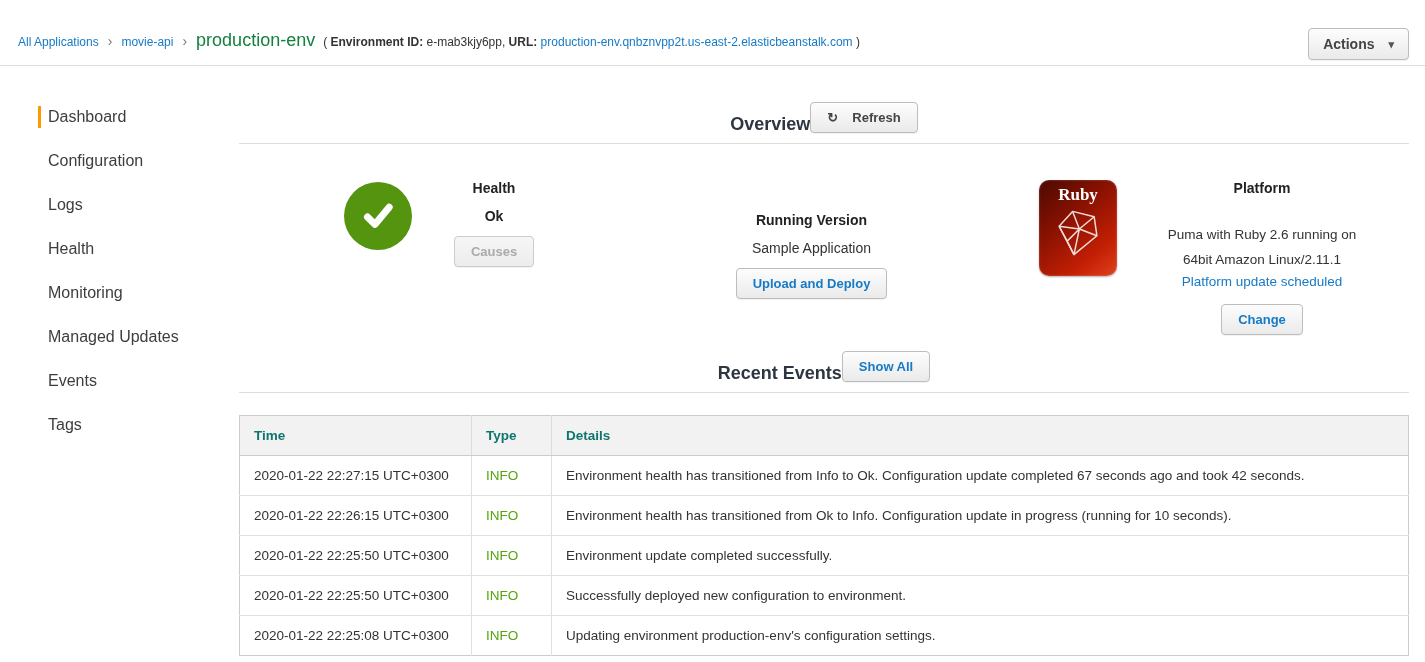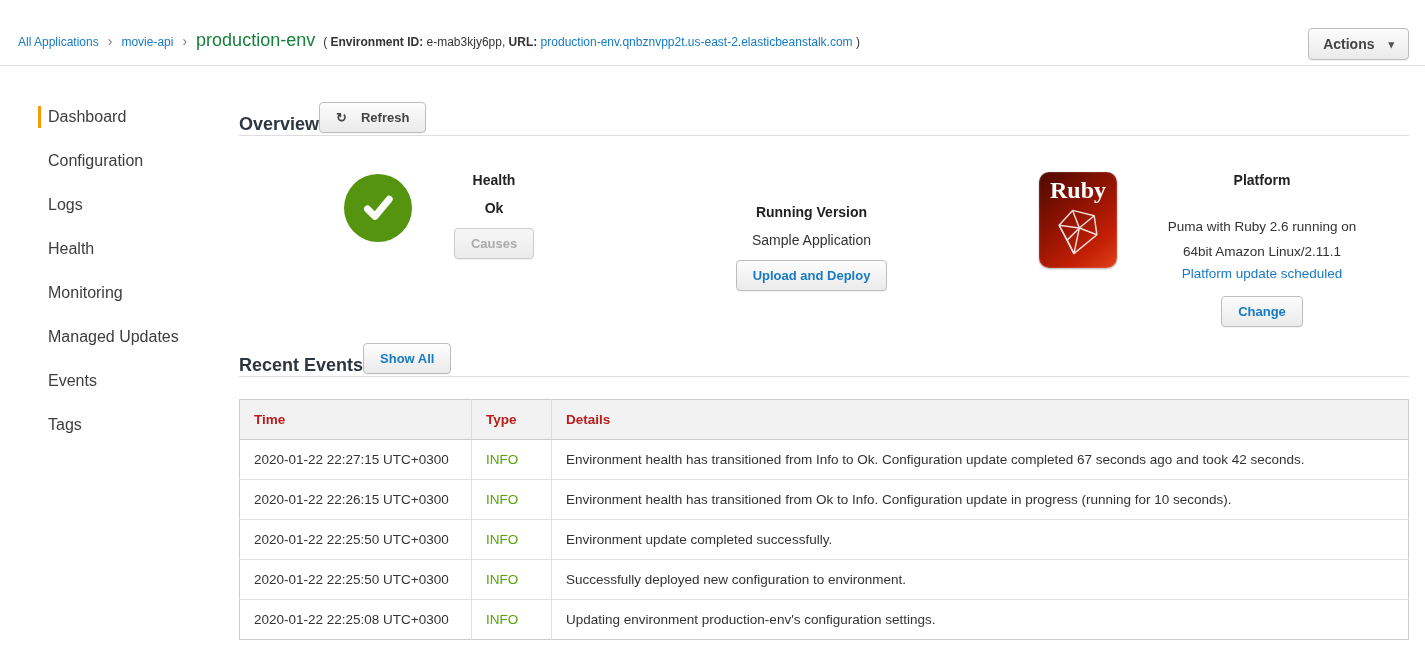--- a/index.html
+++ b/index.html
@@ -40,55 +40,55 @@
   
   .layout { display:flex; align-items:flex-start; }
   .sidebar { width:237px; padding:40px 0 0 38px; flex:0 0 auto; }
   .nav-item {
     border-left:3px solid transparent; padding:2px 0 2px 7px;
     margin-bottom:22px; font-size:16px; color:#3d3d3d; cursor:pointer;
   }
   .nav-item.active { border-left-color:var(--orange); }
   .main { flex:1; padding:36px 16px 0 2px; min-width:0; }
 
-  .section-head { display:flex; justify-content:flex-start; align-items:flex-end;
-    border-bottom:1px solid #ddd; }
+  .section-head { display:flex; justify-content:center; align-items:flex-end;
+    border-bottom:1px solid #ddd; padding-bottom:8px; }
   .section-title { font-size:18px; color:#2d3540; }
   .section-head .btn { margin-bottom:2px; }
 
   
   .overview-row { display:flex; padding:30px 0 6px 0; }
   .ov-health { width:400px; display:flex; justify-content:center; align-items:flex-start; gap:42px; }
   .health-circle { width:68px; height:68px; border-radius:50%; background:var(--green);
     display:flex; align-items:center; justify-content:center; flex:0 0 auto; margin-top:8px; }
   .health-circle svg { width:42px; height:42px; }
   .stack { display:flex; flex-direction:column; align-items:center; gap:12px; padding-top:6px; }
   .stat-label { font-size:14px; font-weight:bold; color:#222; }
   .stat-value { font-size:14px; color:#333; }
   .ov-version { width:345px; display:flex; justify-content:center;margin-top:32px; }
   .ov-platform { flex:1; display:flex; justify-content:flex-start; gap:30px; padding-left:55px; }
 
   .ruby-logo { width:78px; height:96px; border-radius:10px; flex:0 0 auto; margin-top:6px;
     background:linear-gradient(140deg,#4c0900 0%,#8c1202 40%,#c31f04 75%,#e0421c 100%);
     box-shadow:inset 0 0 2px rgba(255,255,255,.4), 0 1px 2px rgba(0,0,0,.3);
     display:flex; flex-direction:column; align-items:center; padding-top:6px; }
-  .ruby-word { font-family:"Liberation Serif", serif; font-weight:bold; font-size:24px; color:#fff; line-height:1; }
+  .ruby-word { font-family:"Liberation Serif", serif; font-weight:bold; font-size:17px; color:#fff; line-height:1; }
   .ruby-gem { width:54px; height:56px; margin-top:2px; opacity:.85; }
   .platform-stack { display:flex; flex-direction:column; align-items:center; gap:5px; padding-top:6px; width:230px; }
   .platform-stack .stat-label { margin-bottom:24px; }
   .platform-line { font-size:13.5px; color:#333; text-align:center; line-height:1.45; }
   .platform-link { font-size:13.5px; color:var(--link); }
   .platform-stack .btn { margin-top:10px; }
 
   
   .events-section { margin-top:10px; }
   .events-table-wrap { margin-top:22px; }
   table { width:100%; border-collapse:collapse; border:1px solid #ccc; font-size:13.5px; }
   th {
-    background:#f2f2f2; text-align:left; font-weight:bold; color:#b91c1c;
+    background:#f2f2f2; text-align:left; font-weight:bold; color:#0f766e;
     padding:12px 14px; border-bottom:1px solid #ccc; border-right:1px solid #ddd;
   }
   th:last-child { border-right:none; }
   td { padding:12px 14px; border-bottom:1px solid #e0e0e0; border-right:1px solid #e0e0e0;
     color:#333; background:#fff; }
   td:last-child { border-right:none; }
   tr:last-child td { border-bottom:none; }
   .col-time { width:232px; } .col-type { width:80px; }
   .td-type { color:var(--info); }
 </style>

